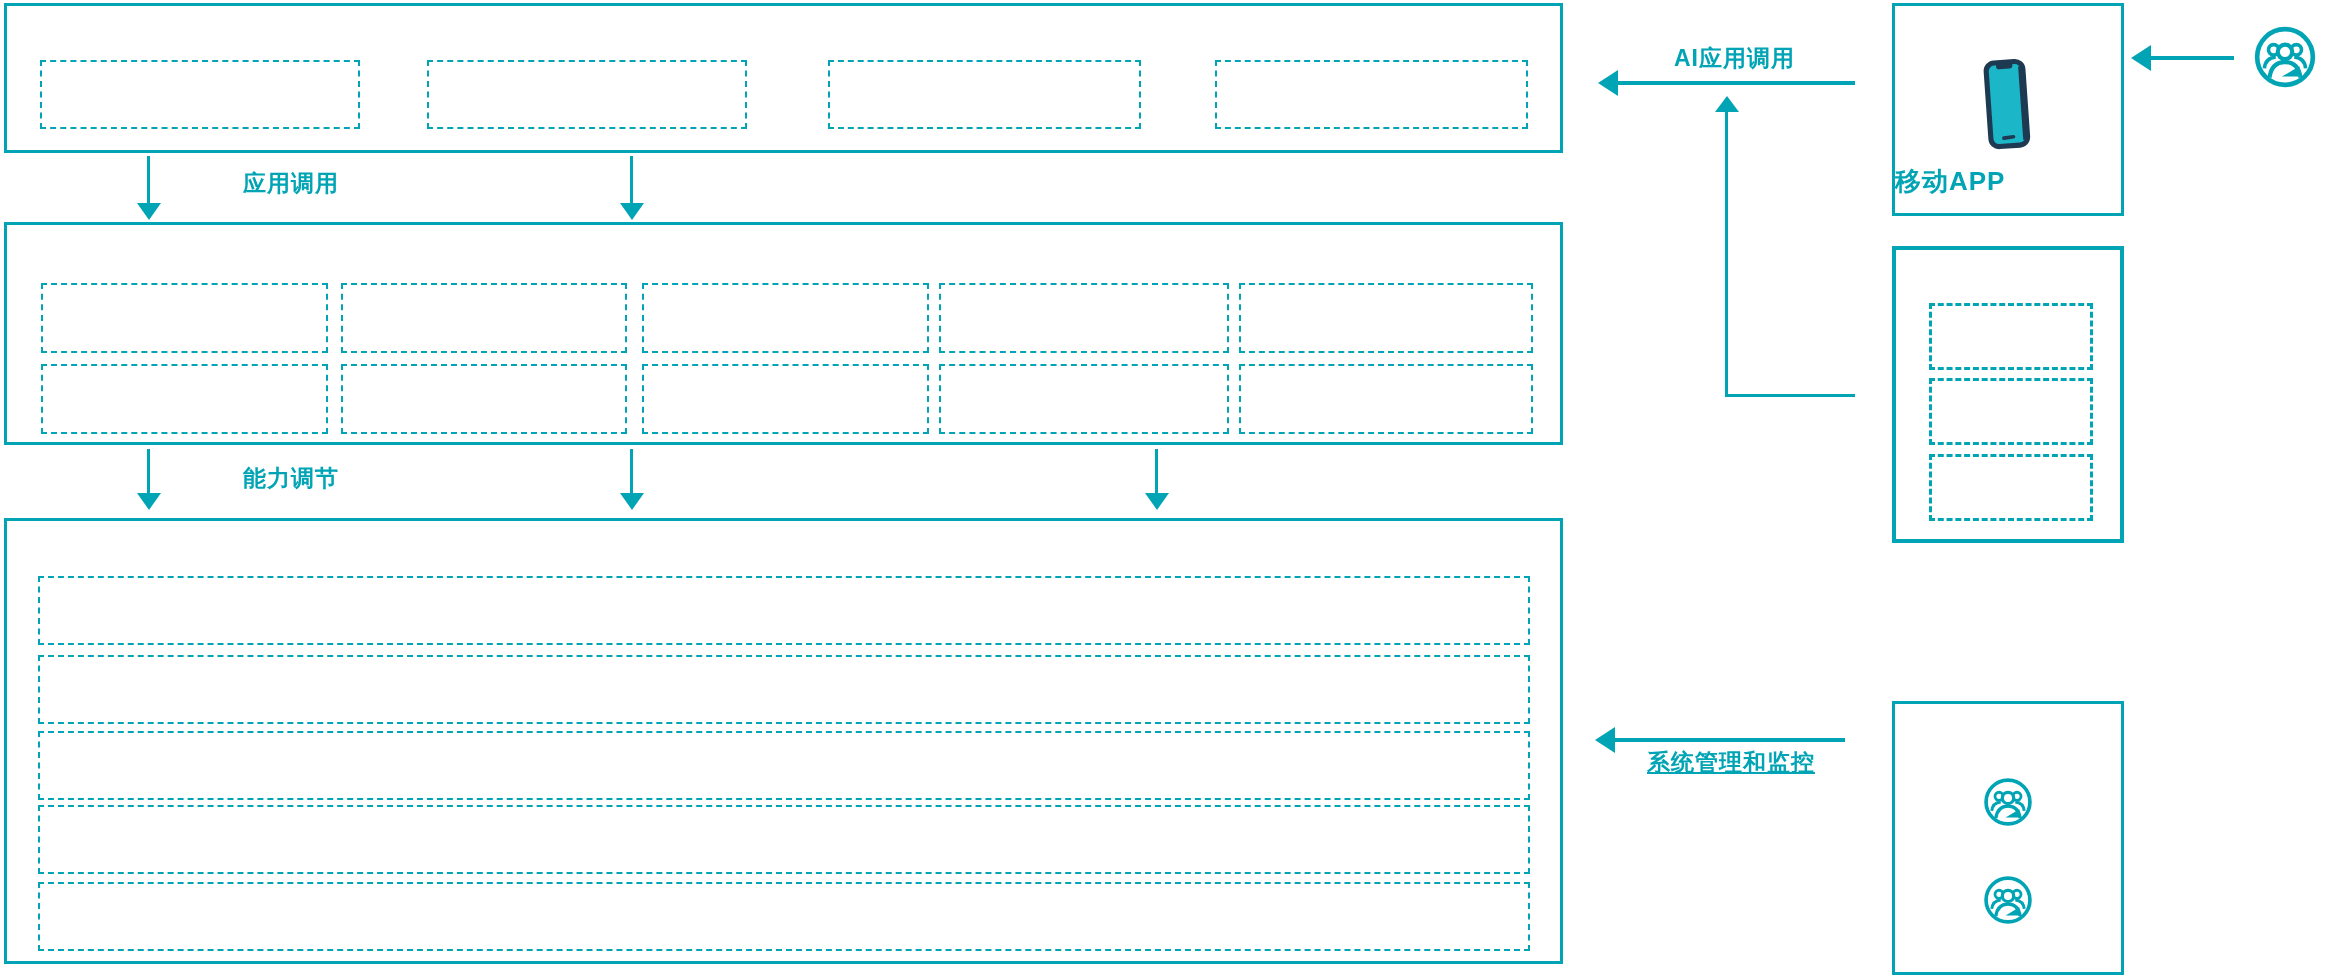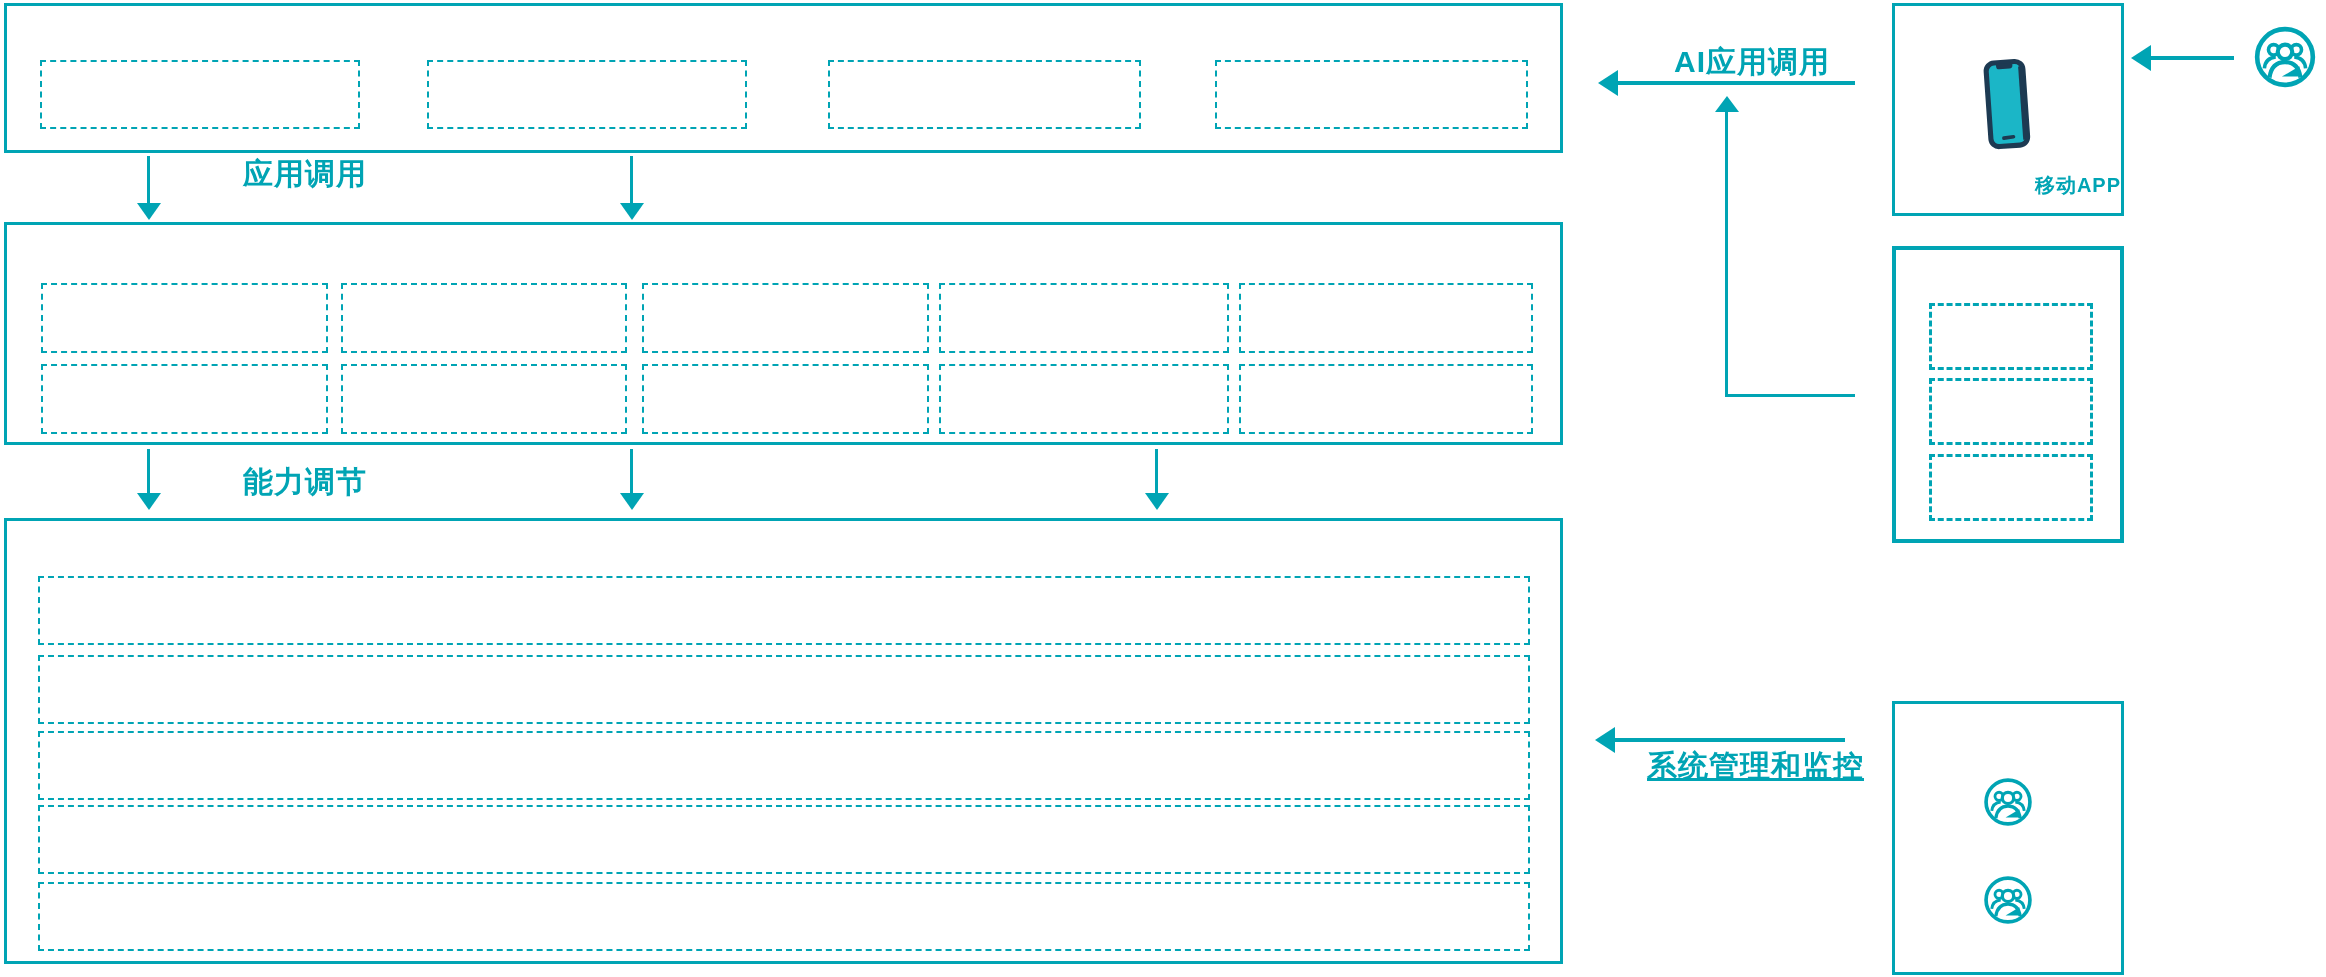--- a/index.html
+++ b/index.html
@@ -18,21 +18,21 @@
     box-sizing:border-box;background:var(--background);
   }
   .panel.thick{border-width:4px;}
   .ph{
     position:absolute;border:2px dashed var(--accent-teal);
     box-sizing:border-box;background:var(--background);
   }
   .ph.chunky{border-width:3px;}
   .flow-label{
     position:absolute;color:var(--accent-teal);font-weight:700;
-    font-size:30px;letter-spacing:1px;white-space:nowrap;line-height:1;
+    font-size:23px;letter-spacing:1px;white-space:nowrap;line-height:1;
   }
   
   .arr-down{position:absolute;width:3px;background:var(--accent-teal);}
   .arr-down::after{
     content:"";position:absolute;top:100%;left:50%;transform:translateX(-50%);
     width:0;height:0;border:12px solid transparent;border-bottom:none;
     border-top:17px solid var(--accent-teal);
   }
   
   .arr-left{position:absolute;height:4px;background:var(--accent-teal);}
@@ -46,39 +46,39 @@
   .elbow-v::before{
     content:"";position:absolute;bottom:100%;left:50%;transform:translateX(-50%);
     width:0;height:0;border:12px solid transparent;border-top:none;
     border-bottom:16px solid var(--accent-teal);
   }
   .elbow-h{position:absolute;height:3px;background:var(--accent-teal);}
   .icon{position:absolute;color:var(--accent-teal);}
   .icon svg{display:block;width:100%;height:100%;}
   .center-x{left:50%;transform:translateX(-50%);}
   .mobile-label{
-    position:absolute;left:0;right:0;bottom:14px;text-align:right;
-    color:var(--accent-teal);font-weight:600;font-size:20px;letter-spacing:1px;
+    position:absolute;left:0;right:0;bottom:14px;text-align:left;
+    color:var(--accent-teal);font-weight:600;font-size:26px;letter-spacing:1px;
   }
 </style>
 </head>
 <body>
 
 <div class="canvas">
 
   <div class="panel" style="left:4px;top:3px;width:1559px;height:150px;">
     <div class="ph" style="left:33px;top:54px;width:320px;height:69px;"></div>
     <div class="ph" style="left:420px;top:54px;width:320px;height:69px;"></div>
     <div class="ph" style="left:821px;top:54px;width:313px;height:69px;"></div>
     <div class="ph" style="left:1208px;top:54px;width:313px;height:69px;"></div>
   </div>
 
   <div class="arr-down" style="left:147px;top:156px;height:47px;"></div>
   <div class="arr-down" style="left:630px;top:156px;height:47px;"></div>
-  <div class="flow-label" style="left:243px;top:161px;font-family:Liberation Mono, monospace;">应用调用</div>
+  <div class="flow-label" style="left:243px;top:172px;">应用调用</div>
 
   <div class="panel" style="left:4px;top:222px;width:1559px;height:223px;">
     <div class="ph" style="left:34px;top:58px;width:287px;height:70px;"></div>
     <div class="ph" style="left:334px;top:58px;width:286px;height:70px;"></div>
     <div class="ph" style="left:635px;top:58px;width:287px;height:70px;"></div>
     <div class="ph" style="left:932px;top:58px;width:290px;height:70px;"></div>
     <div class="ph" style="left:1232px;top:58px;width:294px;height:70px;"></div>
     <div class="ph" style="left:34px;top:139px;width:287px;height:70px;"></div>
     <div class="ph" style="left:334px;top:139px;width:286px;height:70px;"></div>
     <div class="ph" style="left:635px;top:139px;width:287px;height:70px;"></div>

